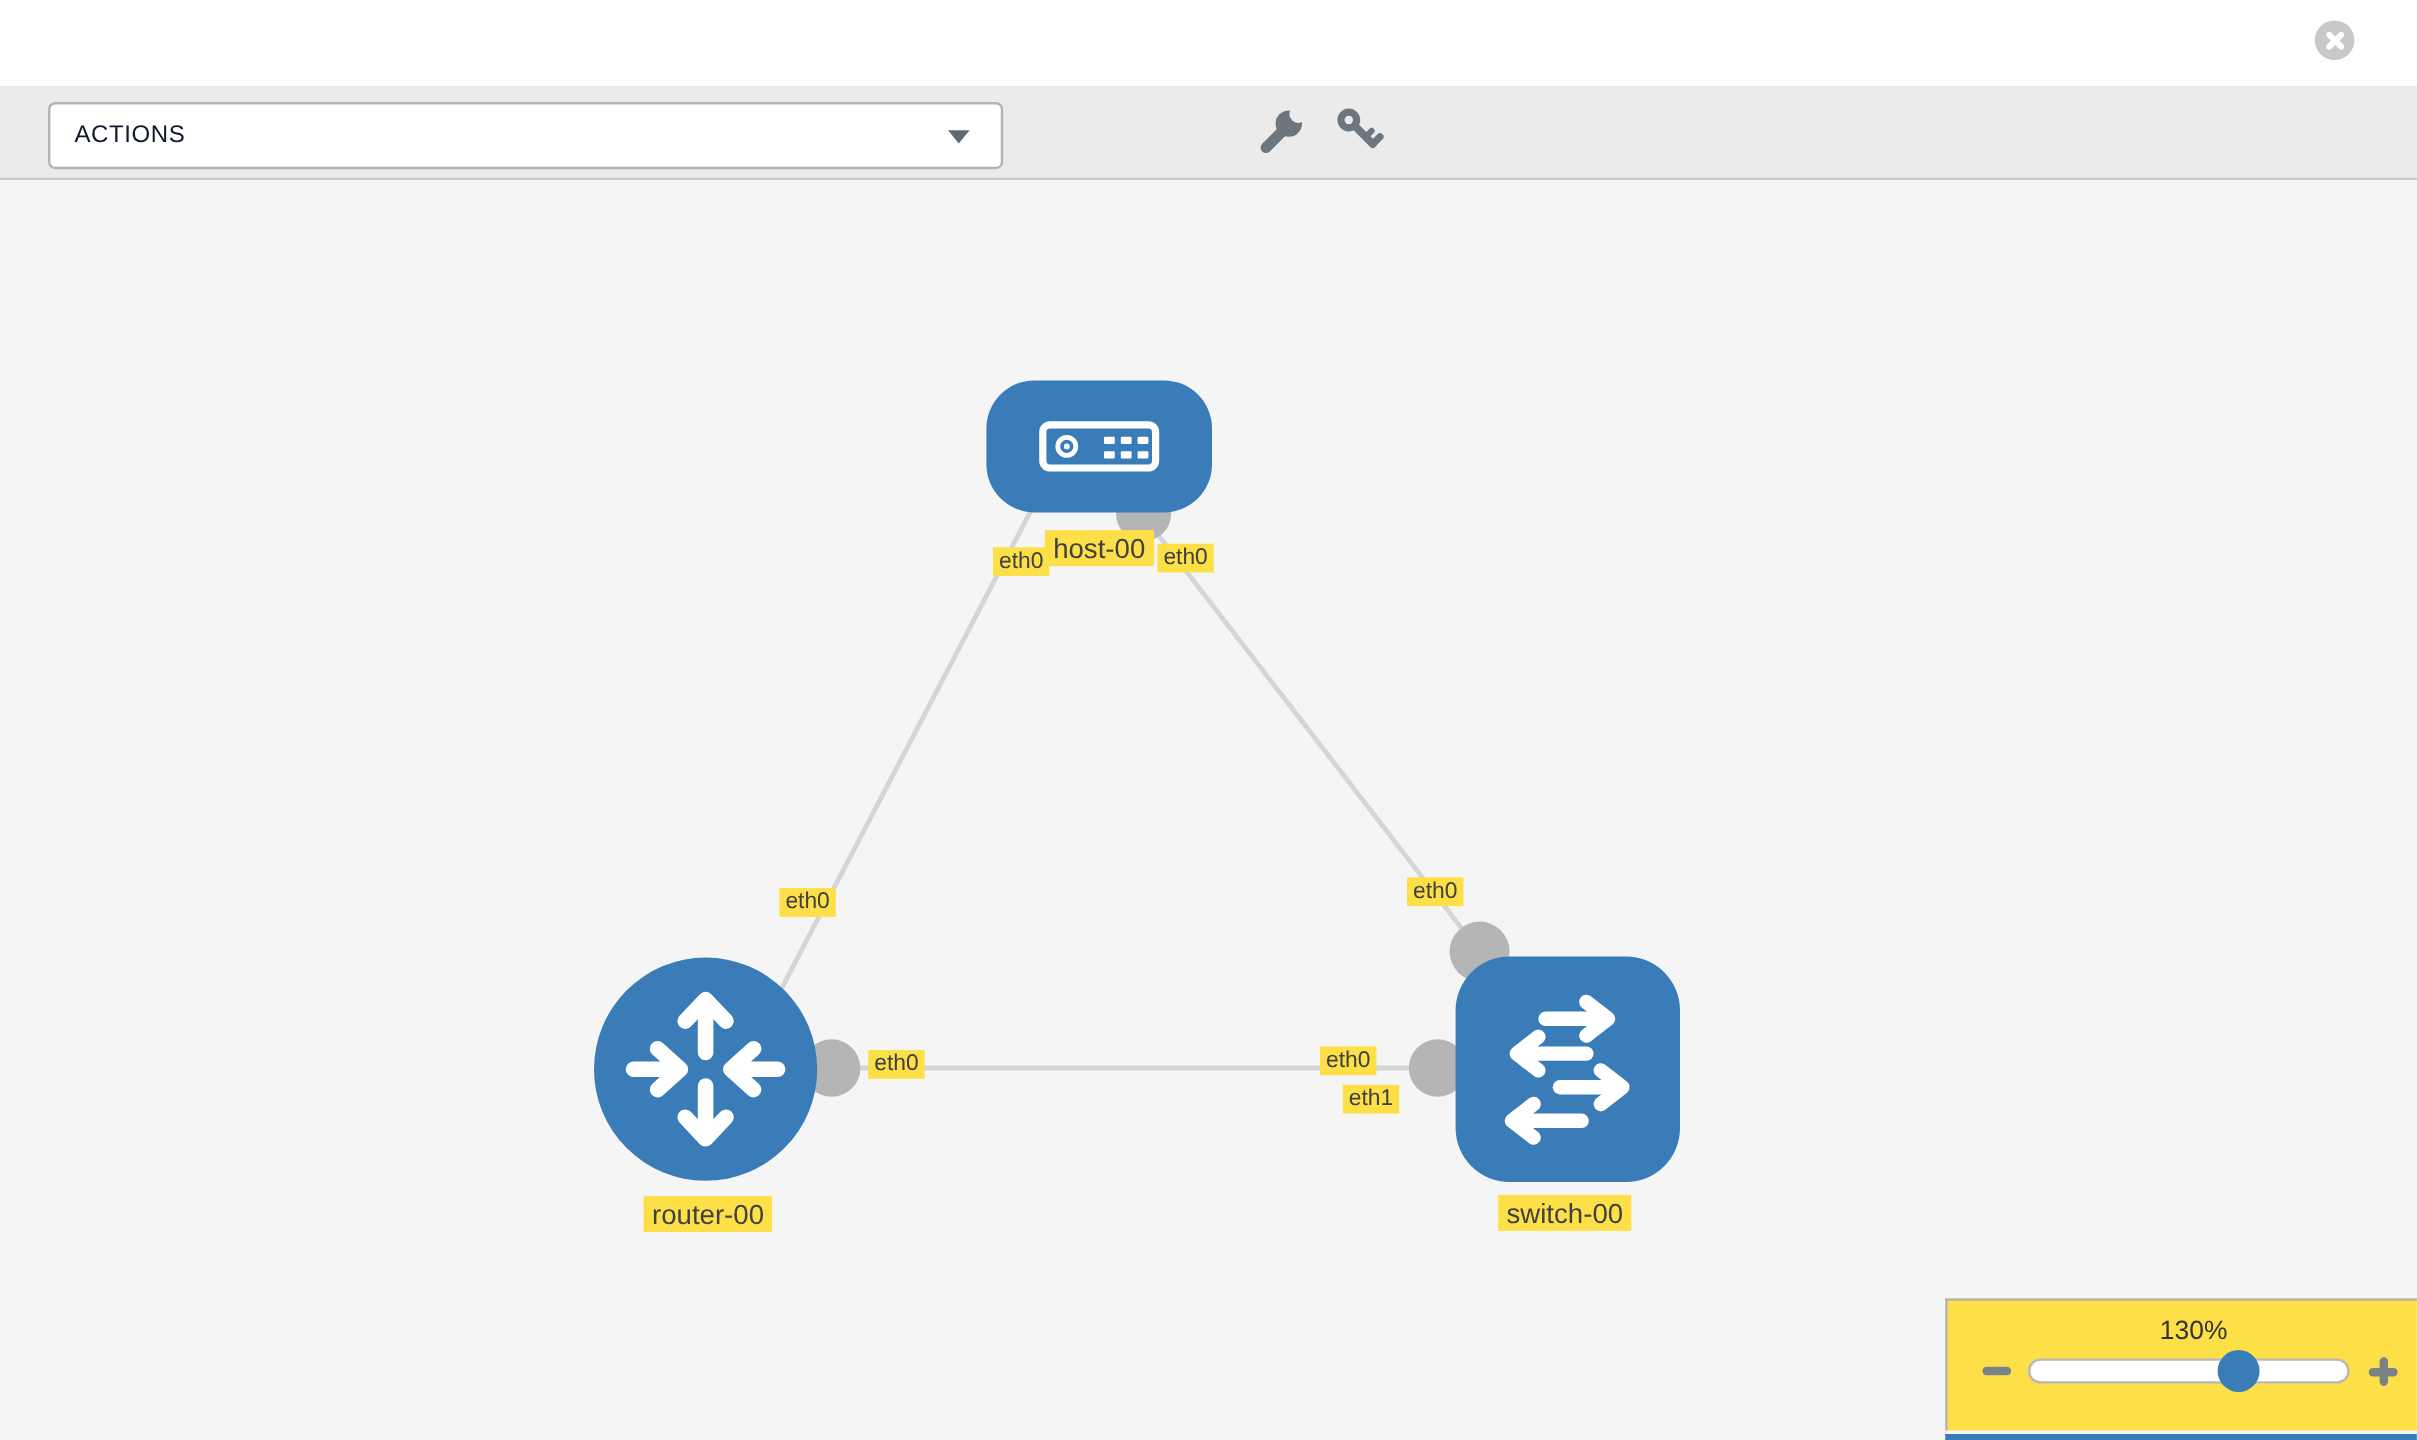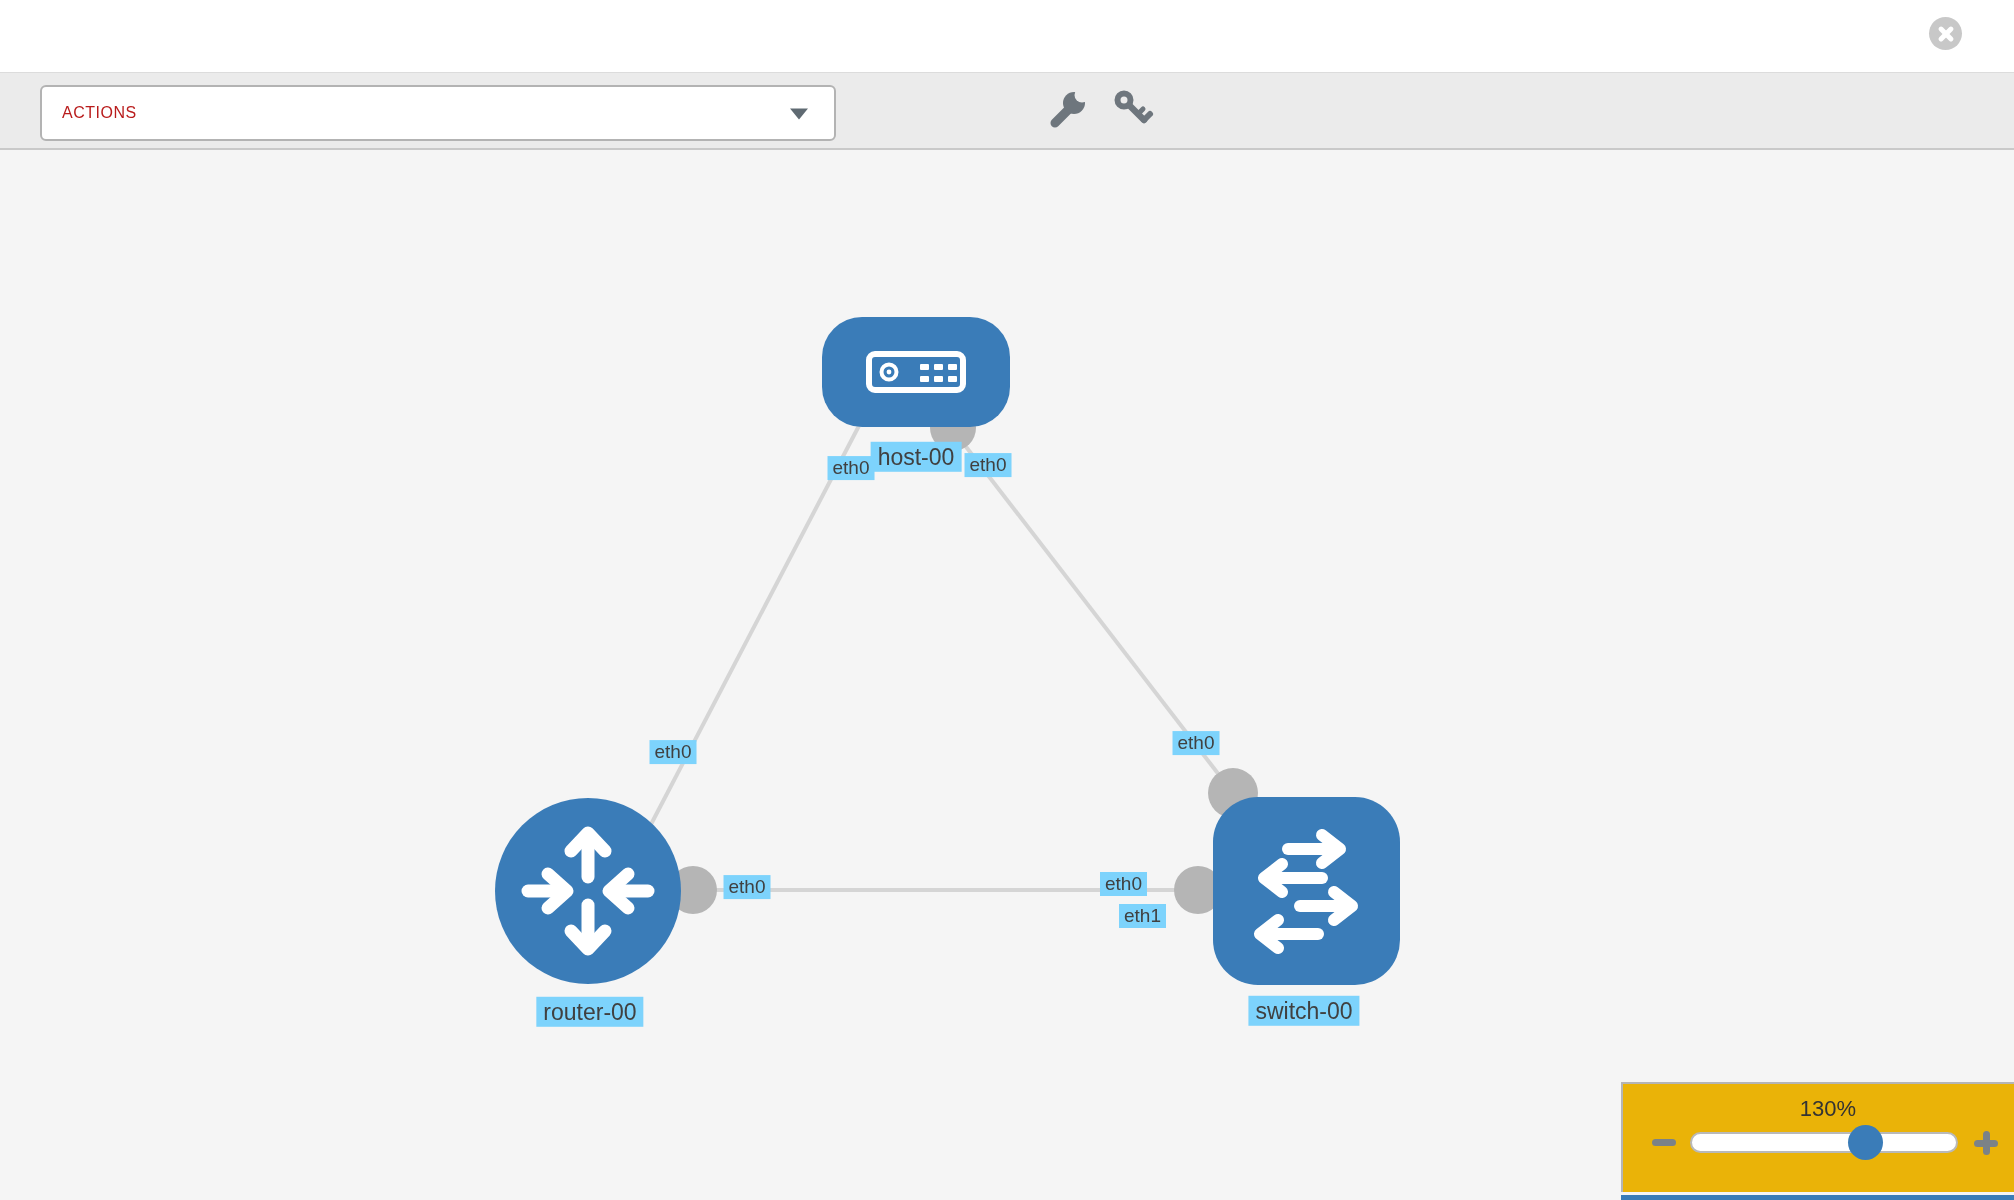--- a/index.html
+++ b/index.html
@@ -5,21 +5,21 @@
   html,body{margin:0;padding:0;}
   body{
     width:2014px;height:1200px;overflow:hidden;position:relative;
     font-family:"Liberation Sans","DejaVu Sans",sans-serif;
     background:#f5f5f5;
   }
   
   .canvas{position:absolute;inset:0;background:#f5f5f5;}
   .canvas svg{position:absolute;left:0;top:0;}
   .lbl{
-    position:absolute;background:#7dd3fc;color:#404040;
+    position:absolute;background:#fde047;color:#404040;
     transform:translate(-50%,-50%);white-space:nowrap;line-height:1.15;
   }
   .node-lbl{font-size:23px;padding:2px 7px;z-index:12;}
   .eth-lbl{font-size:19px;padding:1px 5px;z-index:10;}
   .eth-fixed{transform:none;}
   
   .header{
     position:absolute;left:0;top:0;width:2014px;height:72px;background:#ffffff;
     border-bottom:1px solid #dcdcdc;z-index:20;
   }
@@ -39,35 +39,35 @@
   .toolbar{
     position:absolute;left:0;top:73px;width:2014px;height:75px;background:#ebebeb;
     border-bottom:2px solid #c9c9c9;z-index:20;
   }
   .select{
     position:absolute;top:12px;height:56px;background:#ffffff;
     border:2px solid #b3b3b3;border-radius:6px;box-sizing:border-box;cursor:pointer;
   }
   .select .sel-label{
     position:absolute;left:20px;top:50%;transform:translateY(-50%);
-    font-size:16px;color:#b91c1c;letter-spacing:0.5px;
+    font-size:20px;color:#0f172a;letter-spacing:0.5px;
   }
   .caret{
     position:absolute;right:26px;top:50%;transform:translateY(-40%);
     width:0;height:0;border-left:9px solid transparent;border-right:9px solid transparent;
     border-top:11px solid #5f6a72;
   }
   .sel-actions{left:40px;width:796px;}
   .sel-search{left:1183px;width:793px;}
   .tool-icon{position:absolute;top:16px;cursor:pointer;}
   .tool-icon.wrench{left:1046px;}
   .tool-icon.key{left:1112px;}
   
   .zoom-panel{
-    position:absolute;left:1621px;top:1082px;width:393px;height:110px;background:#eab308;
+    position:absolute;left:1621px;top:1082px;width:393px;height:110px;background:#fde047;
     border-left:2px solid #b5b5b5;border-top:2px solid #b5b5b5;box-sizing:border-box;z-index:25;
   }
   .zoom-value{
     position:absolute;left:145px;top:12px;width:120px;text-align:center;
     font-size:22px;color:#333333;
   }
   .zoom-minus{position:absolute;left:27px;top:48px;width:30px;height:22px;cursor:pointer;}
   .zoom-minus .bar{position:absolute;left:2px;top:7px;width:24px;height:7px;border-radius:4px;background:#7b8287;}
   .zoom-track{
     position:absolute;left:67px;top:48px;width:268px;height:21px;background:#ffffff;

